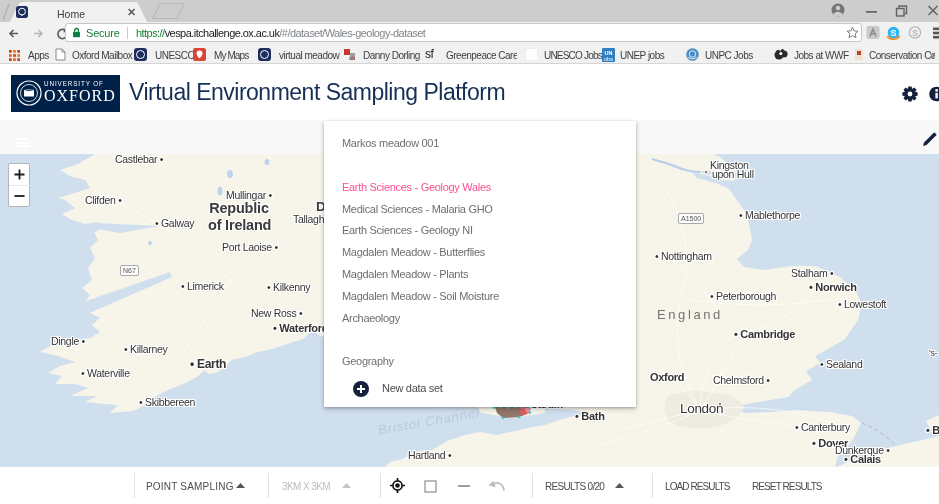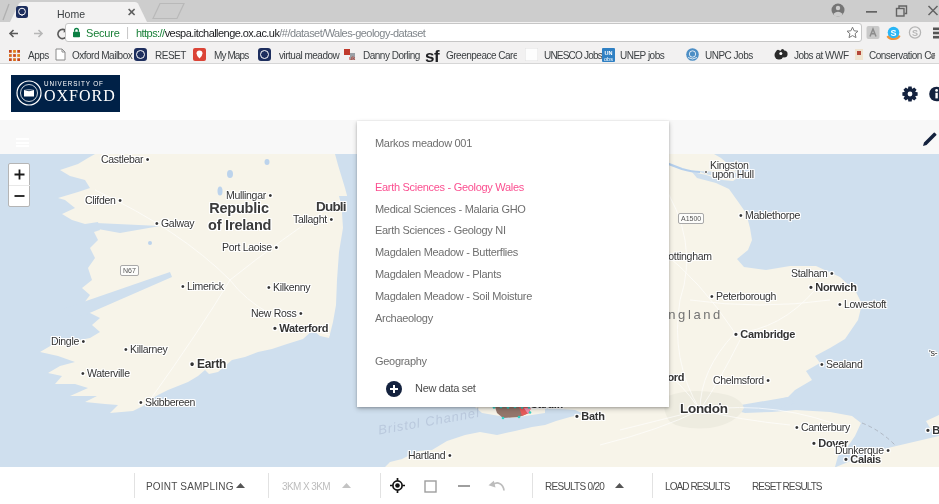--- a/index.html
+++ b/index.html
@@ -24,21 +24,21 @@
   .ml { position:absolute; white-space:nowrap; color:#343434; font-size:10.5px; letter-spacing:-0.3px;
         text-shadow:-1px 0 #fff,1px 0 #fff,0 -1px #fff,0 1px #fff,-1px -1px #fff,1px 1px #fff,1px -1px #fff,-1px 1px #fff; }
   .mlb { font-weight:bold; font-size:11px; }
   .dot { position:absolute; width:4px; height:4px; border-radius:50%; background:#4a4a4a; border:1px solid #fff; }
   .badge { position:absolute; background:#fdfdfb; border:1px solid #a9a9a9; border-radius:2px; font-size:7px; color:#555; padding:0 2px; line-height:9px; }
   
   #bottombar { position:absolute; left:0; top:467px; width:939px; height:37px; background:#fff; font-size:11px; color:#4f4f4f; }
   .bb { position:absolute; top:14px; letter-spacing:0.2px; white-space:nowrap; font-size:10px; }
   .sep { position:absolute; top:6px; width:1px; height:25px; background:#e2e2e2; }
   
-  #panel { position:absolute; left:357px; top:121px; width:312px; height:286px; background:#fff;
+  #panel { position:absolute; left:324px; top:121px; width:312px; height:286px; background:#fff;
            box-shadow:0 2px 5px rgba(0,0,0,0.22), 0 1px 2px rgba(0,0,0,0.18); }
   .pi { position:absolute; left:18px; font-size:11px; letter-spacing:-0.3px; color:#6f6f6f; white-space:nowrap; }
   .pink { color:#fb4f90; }
   
   #zoomctl { position:absolute; left:8px; top:163px; width:22px; height:44px; background:#fff; border:1px solid #b5b5b5; border-radius:2px; }
 </style>
 </head>
 <body>
 
 <div id="tabbar">
@@ -116,38 +116,38 @@
 <div class="bk" style="left:28px">Apps</div>
 <svg class="abs" style="left:55px;top:48px" width="11" height="13">
   <path d="M1 1 L7 1 L10 4 L10 12 L1 12 Z" fill="#fff" stroke="#8a8a8a" stroke-width="1"></path>
   <path d="M7 1 L7 4 L10 4" fill="none" stroke="#8a8a8a" stroke-width="1"></path>
 </svg>
 <div class="bk" style="left:72px">Oxford Mailbox</div>
 <svg class="abs" style="left:134px;top:48px" width="13" height="13">
   <rect width="13" height="13" rx="3" fill="#1d2e5e"></rect>
     <circle cx="6.5" cy="6.5" r="4" fill="none" stroke="#fff" stroke-width="1"></circle>
 </svg>
-<div class="bk" style="left:155px">RESET</div>
+<div class="bk" style="left:155px">UNESCO</div>
 <svg class="abs" style="left:193px;top:48px" width="13" height="13">
   <rect width="13" height="13" rx="2" fill="#db4437"></rect>
   <path d="M6.5 2.5 A3 3 0 0 1 9.5 5.5 Q9.5 7.5 6.5 10.5 Q3.5 7.5 3.5 5.5 A3 3 0 0 1 6.5 2.5" fill="#fff"></path>
 </svg>
 <div class="bk" style="left:214px;letter-spacing:-0.9px">My Maps</div>
 <svg class="abs" style="left:258px;top:48px" width="13" height="13">
   <rect width="13" height="13" rx="3" fill="#1d2e5e"></rect>
     <circle cx="6.5" cy="6.5" r="4" fill="none" stroke="#fff" stroke-width="1"></circle>
 </svg>
 <div class="bk" style="left:279px">virtual meadow</div>
 <svg class="abs" style="left:343px;top:48px" width="13" height="13">
   <rect x="1" y="1" width="6" height="6" fill="#c0392b"></rect>
     <rect x="7" y="5" width="5" height="7" fill="#9aa0a6"></rect>
   <text x="6" y="12" font-size="6" fill="#c0392b">uk</text>
 </svg>
 <div class="bk" style="left:363px">Danny Dorling</div>
-<div class="bk" style="left:425px;font-weight:bold;font-size:17px;color:#202124;top:47px">sf</div>
+<div class="bk" style="left:425px;font-weight:normal;font-size:12px;color:#202124;top:47px">sf</div>
 <div class="bk" style="left:446px;max-width:71px;overflow:hidden">Greenpeace Career C</div>
 <svg class="abs" style="left:525px;top:48px" width="13" height="13">
     <rect width="13" height="13" fill="#fdfdfd" stroke="#e0e0e0"></rect>
   </svg>
 <div class="bk" style="left:544px;letter-spacing:-0.8px">UNESCO Jobs</div>
 <svg class="abs" style="left:602px;top:48px" width="13" height="14">
   <rect width="13" height="14" rx="1" fill="#2f80c3"></rect>
   <text x="6.5" y="6.5" font-size="5.5" font-weight="bold" fill="#fff" text-anchor="middle">UN</text>
   <text x="6.5" y="12.5" font-size="5.5" fill="#fff" text-anchor="middle">obs</text>
 </svg>
@@ -177,20 +177,21 @@
   <div id="oxlogo">
     <svg class="abs" style="left:3px;top:3px" width="30" height="30">
       <circle cx="15" cy="15" r="12" fill="none" stroke="#fff" stroke-width="1.2"></circle>
       <circle cx="15" cy="15" r="8.5" fill="none" stroke="#fff" stroke-width="0.8"></circle>
       <rect x="10" y="11.5" width="10" height="7" fill="#fff"></rect>
       <path d="M10 11.5 Q15 14 20 11.5" fill="none" stroke="#002147" stroke-width="0.9"></path>
     </svg>
     <div class="abs" style="left:33px;top:5px;font-size:6.3px;letter-spacing:0.9px;color:#fff">UNIVERSITY OF</div>
     <div class="abs" style="left:33px;top:11.5px;font-family:'Liberation Serif',serif;font-size:16px;letter-spacing:1px;color:#fff">OXFORD</div>
   </div>
+  <div id="apptitle">Virtual Environment Sampling Platform</div>
   <svg class="abs" style="left:902px;top:21px" width="38" height="16" fill="#14223e">
     <g transform="translate(0,0)">
     <path d="M15.62 6.33 L15.62 9.67 L13.56 9.97 L13.32 10.54 L14.57 12.21 L12.21 14.57 L10.54 13.32 L9.97 13.56 L9.67 15.62 L6.33 15.62 L6.03 13.56 L5.46 13.32 L3.79 14.57 L1.43 12.21 L2.68 10.54 L2.44 9.97 L0.38 9.67 L0.38 6.33 L2.44 6.03 L2.68 5.46 L1.43 3.79 L3.79 1.43 L5.46 2.68 L6.03 2.44 L6.33 0.38 L9.67 0.38 L9.97 2.44 L10.54 2.68 L12.21 1.43 L14.57 3.79 L13.32 5.46 L13.56 6.03 Z"></path>
     <circle cx="8" cy="8" r="2.4" fill="#fff"></circle>
     </g>
     <circle cx="34.5" cy="8" r="7.3" fill="#14223e"></circle>
     <rect x="33.4" y="6.8" width="2.4" height="5.6" fill="#fff"></rect>
     <circle cx="34.6" cy="4.4" r="1.4" fill="#fff"></circle>
   </svg>
 </div>
@@ -276,21 +277,21 @@
           <circle cx="519" cy="417" r="1.3"></circle>
           <circle cx="503" cy="418" r="1.3"></circle>
     </g>
   </g>
 
   <path d="M862 423 Q880 430 895 445" stroke="#b0b8c4" stroke-width="1" fill="none" stroke-dasharray="4 3"></path>
   <text x="430" y="427" font-size="13" font-style="italic" fill="#bac9dd" transform="rotate(-10 422 428)" text-anchor="middle" letter-spacing="1">Bristol Channel</text>
 </svg>
 </div>
 
-<div class="ml" style="left:101px;top:153px">Castlebar <b style="font-weight:normal">•</b></div>
+<div class="ml" style="left:115px;top:153px">Castlebar <b style="font-weight:normal">•</b></div>
 <div class="ml" style="left:85px;top:194px">Clifden •</div>
 <div class="ml" style="left:155px;top:217px">• Galway</div>
 <div class="ml" style="left:226px;top:189px">Mullingar •</div>
 <div class="ml" style="left:208px;top:200px;font-size:14.5px;font-weight:bold;color:#3b3b3b;width:62px;text-align:center;line-height:16.5px;letter-spacing:-0.2px">Republic<br>of Ireland</div>
 <div class="ml" style="left:316px;top:199px;font-size:13.5px;font-weight:bold;letter-spacing:-0.8px;color:#3b3b3b">Dubli</div>
 <div class="ml" style="left:293px;top:213px">Tallaght •</div>
 <div class="ml" style="left:222px;top:241px">Port Laoise •</div>
 <div class="badge" style="left:120px;top:265px">N67</div>
 <div class="ml" style="left:181px;top:280px">• Limerick</div>
 <div class="ml" style="left:267px;top:281px">• Kilkenny</div>
@@ -308,21 +309,21 @@
 <div class="ml" style="left:655px;top:250px">• Nottingham</div>
 <div class="ml" style="left:791px;top:267px">Stalham •</div>
 <div class="ml mlb" style="left:809px;top:281px">• Norwich</div>
 <div class="ml" style="left:838px;top:298px">• Lowestoft</div>
 <div class="ml" style="left:710px;top:290px">• Peterborough</div>
 <div class="ml" style="left:657px;top:307px;font-size:13px;color:#737373;letter-spacing:2.6px;text-shadow:none">England</div>
 <div class="ml mlb" style="left:734px;top:328px">• Cambridge</div>
 <div class="ml mlb" style="left:650px;top:371px">Oxford</div>
 <div class="ml" style="left:713px;top:374px">Chelmsford •</div>
 <div class="ml" style="left:820px;top:358px">• Sealand</div>
-<div class="ml" style="left:680px;top:401px;font-size:13.5px;font-weight:bold;color:#333">London</div>
+<div class="ml" style="left:680px;top:401px;font-size:13.5px;font-weight:normal;color:#333">London</div>
 <div class="dot" style="left:718px;top:402px"></div>
 <div class="ml" style="left:795px;top:421px">• Canterbury</div>
 <div class="ml mlb" style="left:812px;top:437px">• Dover</div>
 <div class="ml" style="left:835px;top:444px">Dunkerque •</div>
 <div class="ml mlb" style="left:844px;top:453px">• Calais</div>
 <div class="ml mlb" style="left:575px;top:410px">• Bath</div>
 <div class="ml mlb" style="left:530px;top:398px">Cardiff</div>
 <div class="ml" style="left:929px;top:348px;font-size:9px">'s-</div>
 <div class="ml mlb" style="left:926px;top:424px">• B</div>
 <div class="ml" style="left:408px;top:449px">Hartland •</div>

